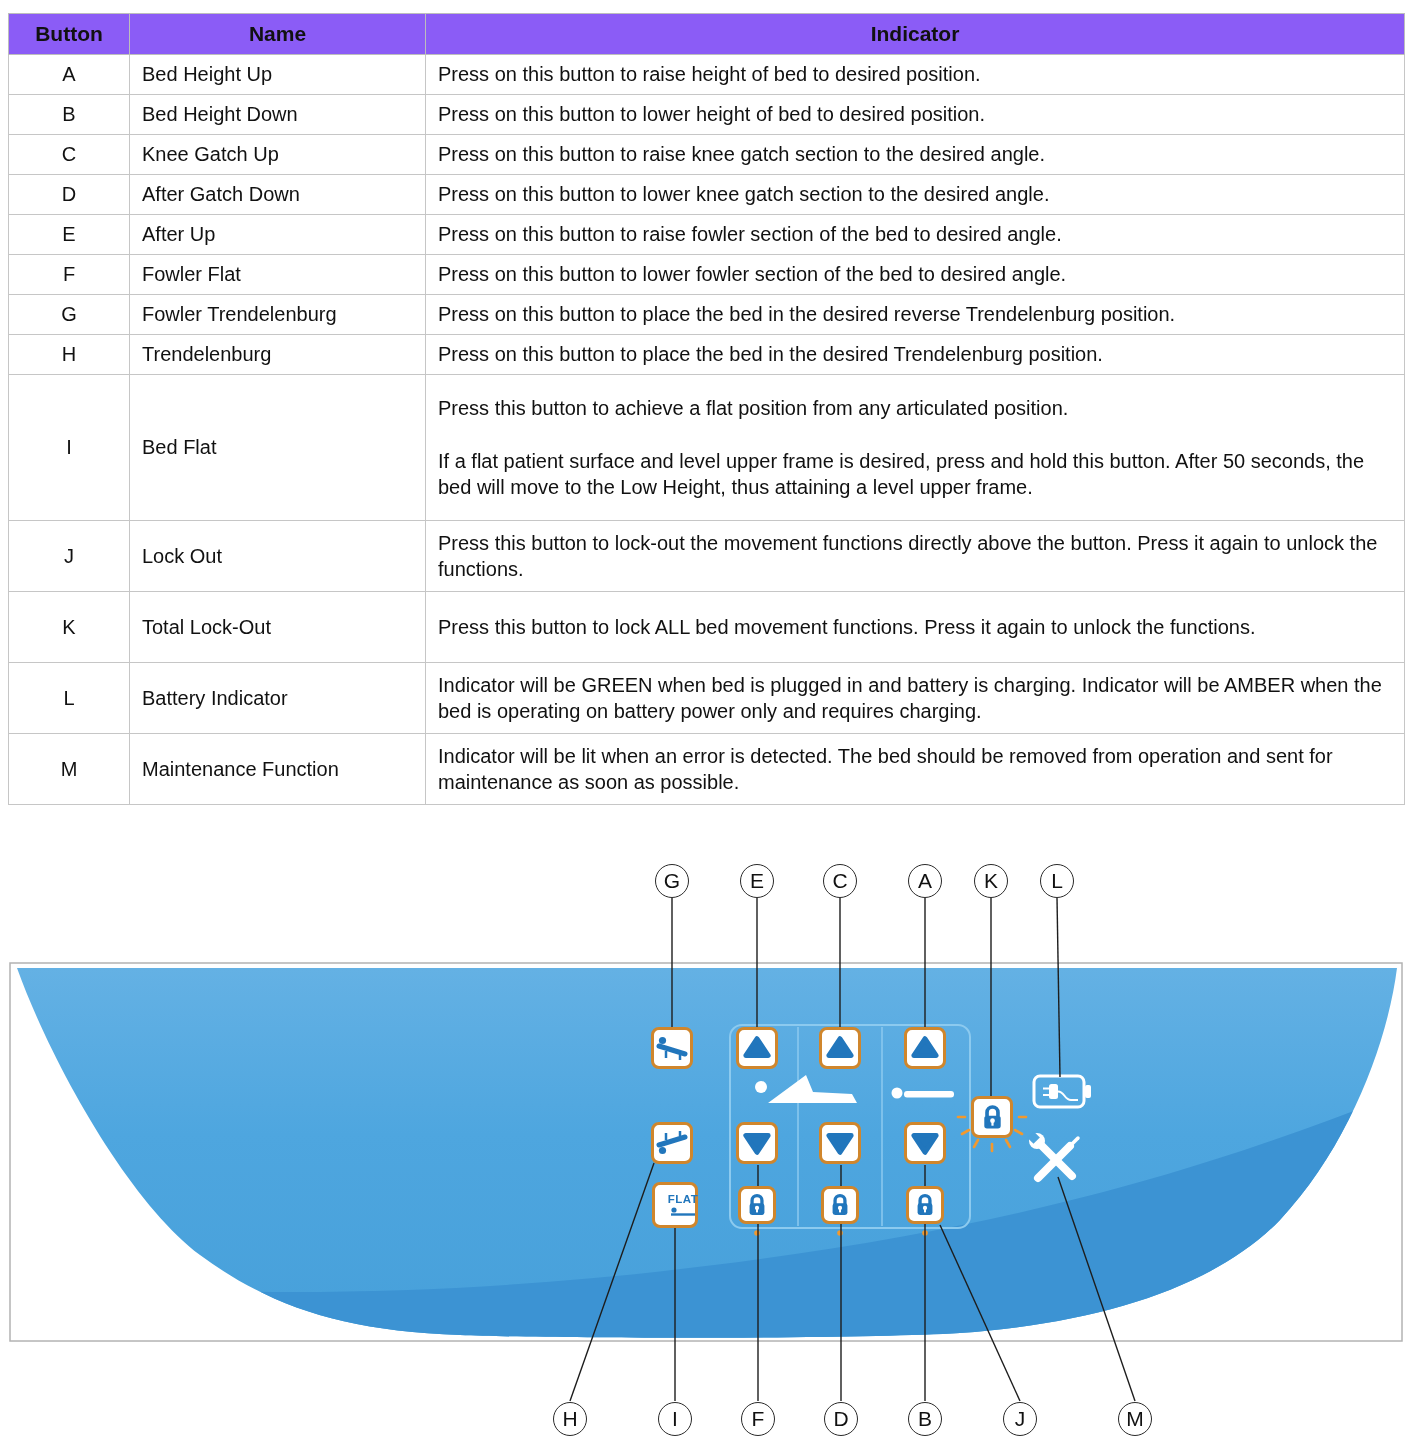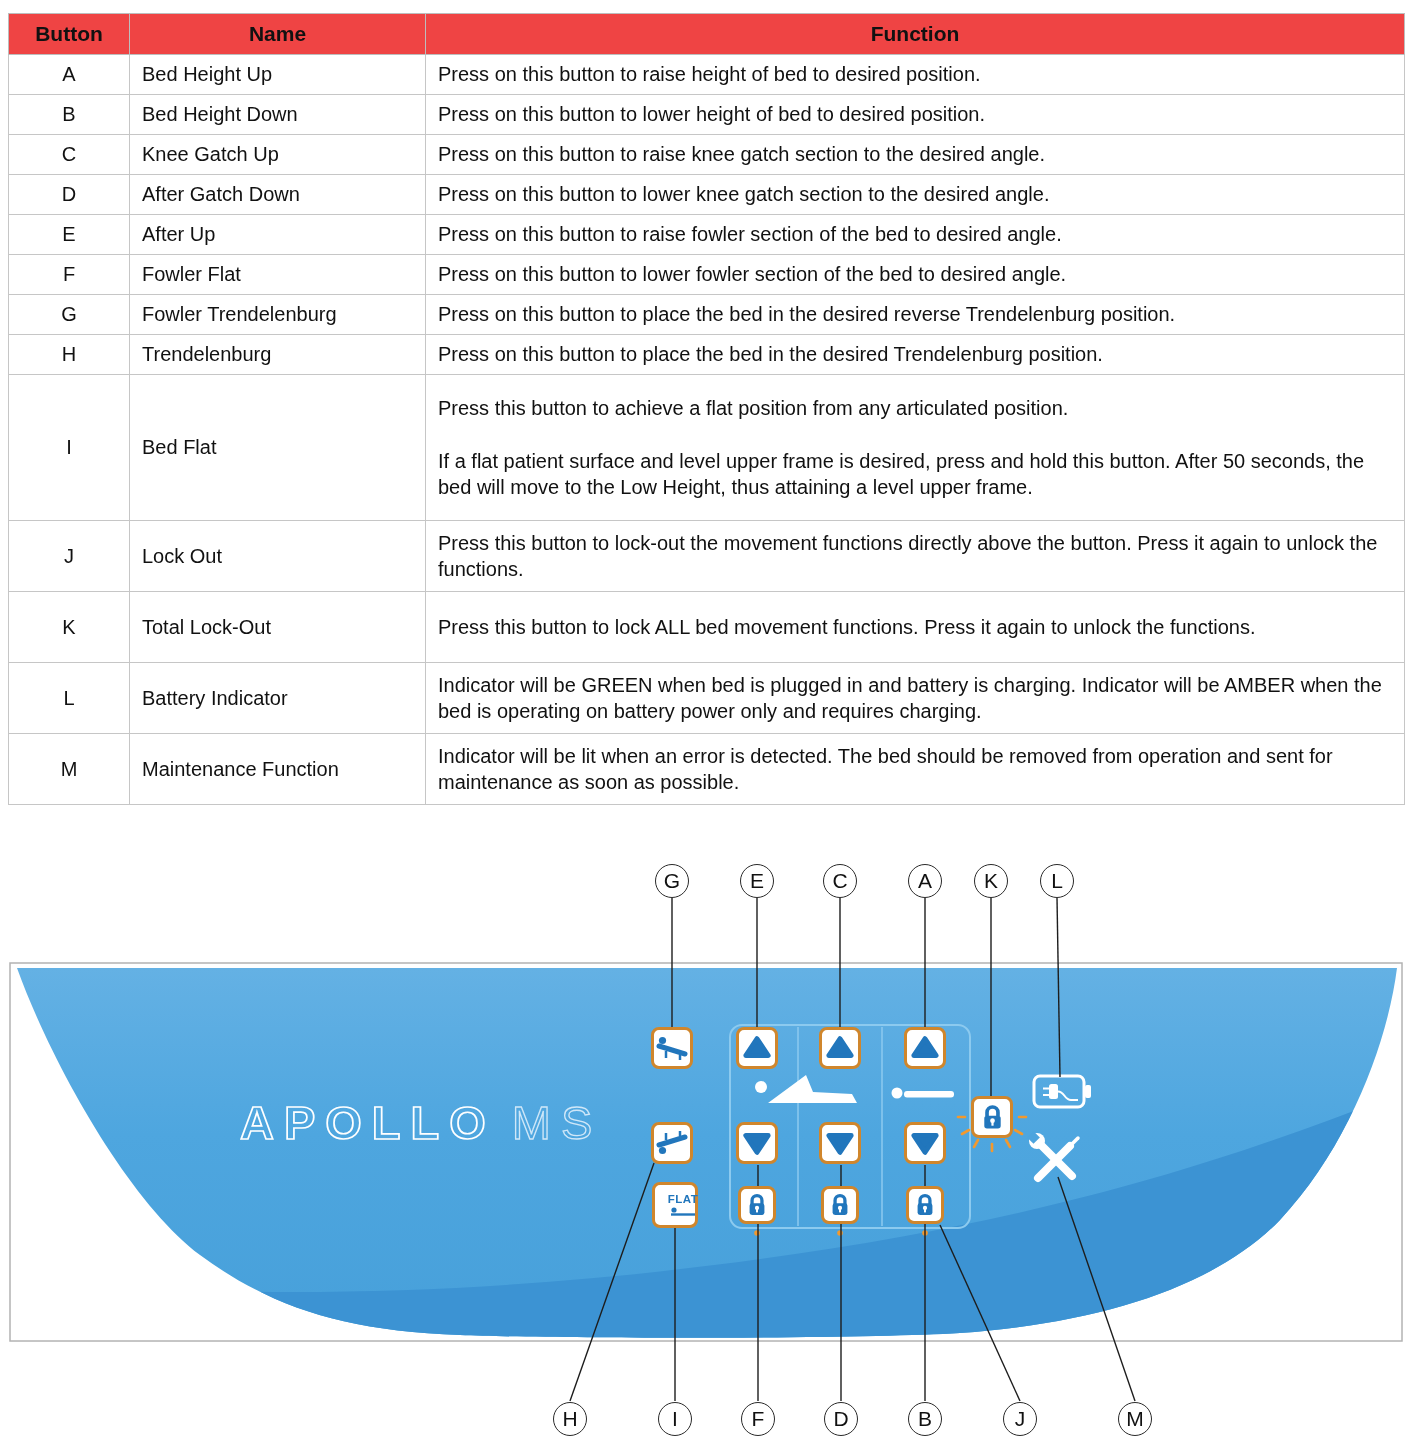--- a/index.html
+++ b/index.html
@@ -8,21 +8,21 @@
     position:relative; width:1414px; height:1447px;
     font-family:"Liberation Sans", sans-serif; color:#111; overflow:hidden; background:#fff;
   }
 
   
   .func-table {
     position:absolute; left:8px; top:13px; width:1396px;
     border-collapse:collapse; table-layout:fixed;
   }
   .func-table th {
-    background:#ef4444; border:1px solid #bdbdbd;
+    background:#8b5cf6; border:1px solid #bdbdbd;
     font-size:21px; font-weight:bold; text-align:center; padding:6px 8px; height:41px;
   }
   .func-table td {
     border:1px solid #c6c6c6; font-size:20px; padding:5px 12px;
     vertical-align:middle; line-height:1.32;
   }
   .c-btn { text-align:center; }
   .c-func { white-space:pre-line; }
   tbody tr { height:40px; }
   tbody tr.tall { height:146px; }
@@ -70,21 +70,21 @@
   <table class="func-table">
     <colgroup>
         <col style="width:121px">
         <col style="width:296px">
         <col style="width:979px">
       </colgroup>
     <thead>
       <tr>
         <th>Button</th>
         <th>Name</th>
-        <th>Function</th>
+        <th>Indicator</th>
       </tr>
     </thead>
     <tbody>
       <tr>
         <td class="c-btn">A</td>
         <td class="c-name">Bed Height Up</td>
         <td class="c-func">Press on this button to raise  height of bed to desired position.</td>
       </tr>
       <tr>
         <td class="c-btn">B</td>
@@ -231,23 +231,20 @@
         <line x1="570" y1="556" x2="654" y2="318"></line>
         <line x1="675" y1="556" x2="675" y2="382"></line>
         <line x1="758" y1="556" x2="758" y2="320"></line>
         <line x1="841" y1="556" x2="841" y2="320"></line>
         <line x1="925" y1="556" x2="925" y2="320"></line>
         <line x1="1020" y1="556" x2="940" y2="380"></line>
         <line x1="1135" y1="556" x2="1058" y2="332"></line>
       </g>
     </svg>
 
-    <div class="brandline">
-      <span class="brand">APOLLO</span><span class="model">MS</span>
-    </div>
 
     <div class="callout" style="left:655px; top:19px;">
         <span>G</span>
       </div>
     <div class="callout" style="left:740px; top:19px;">
         <span>E</span>
       </div>
     <div class="callout" style="left:823px; top:19px;">
         <span>C</span>
       </div>

